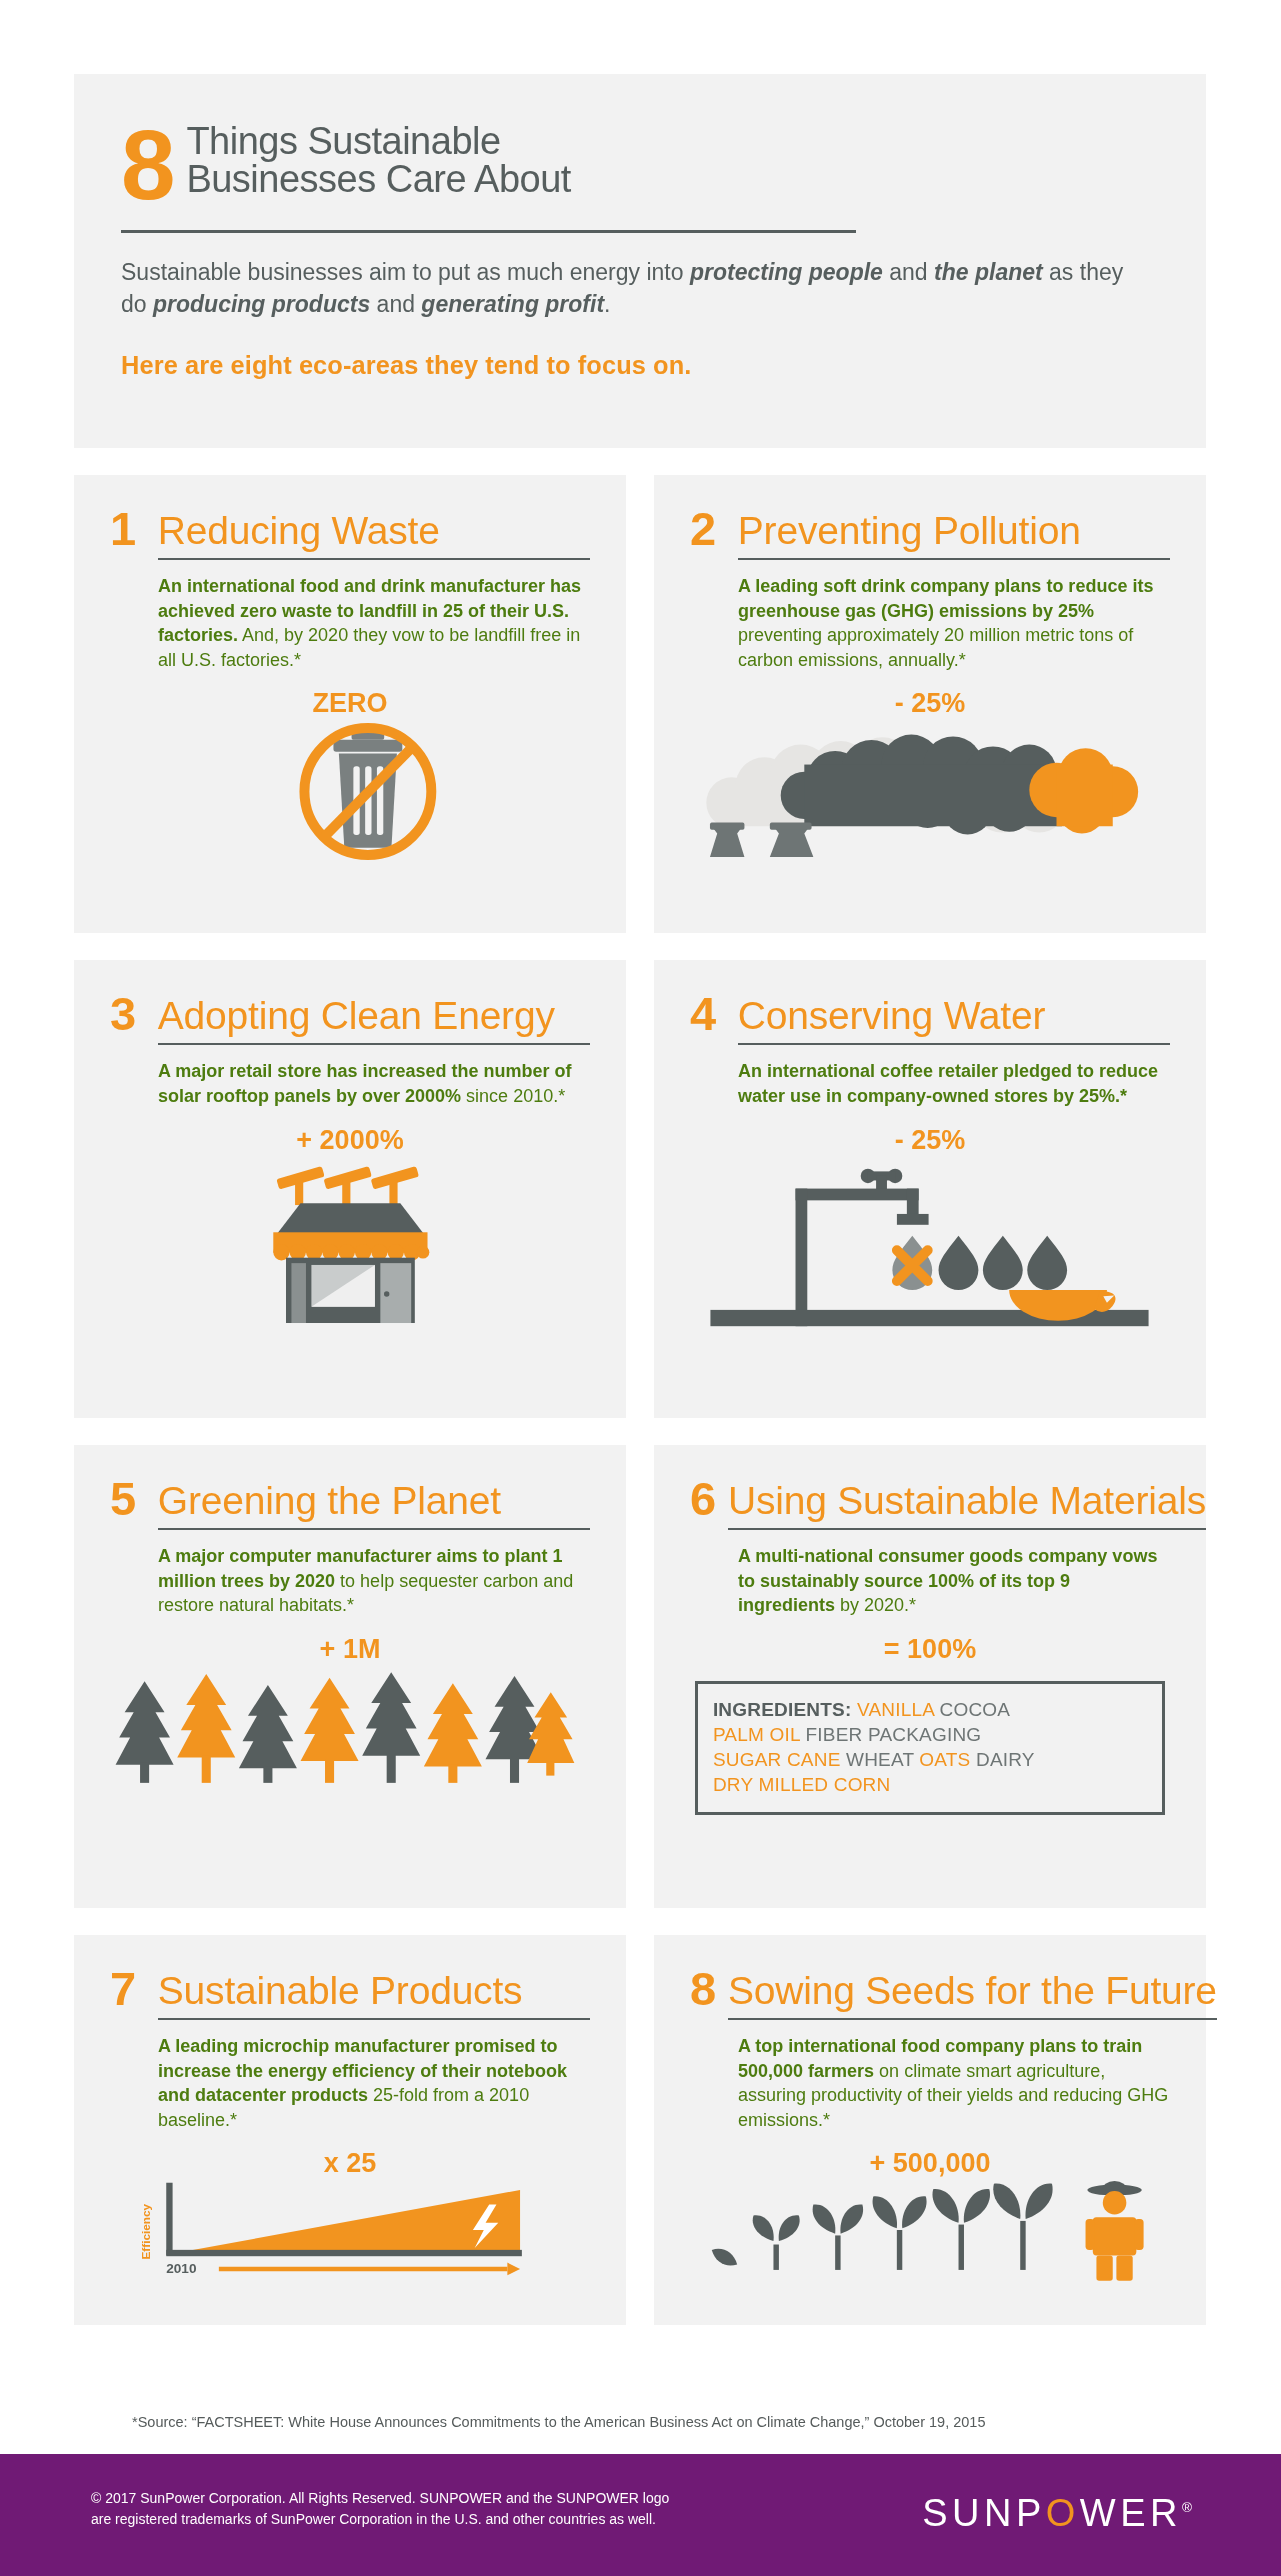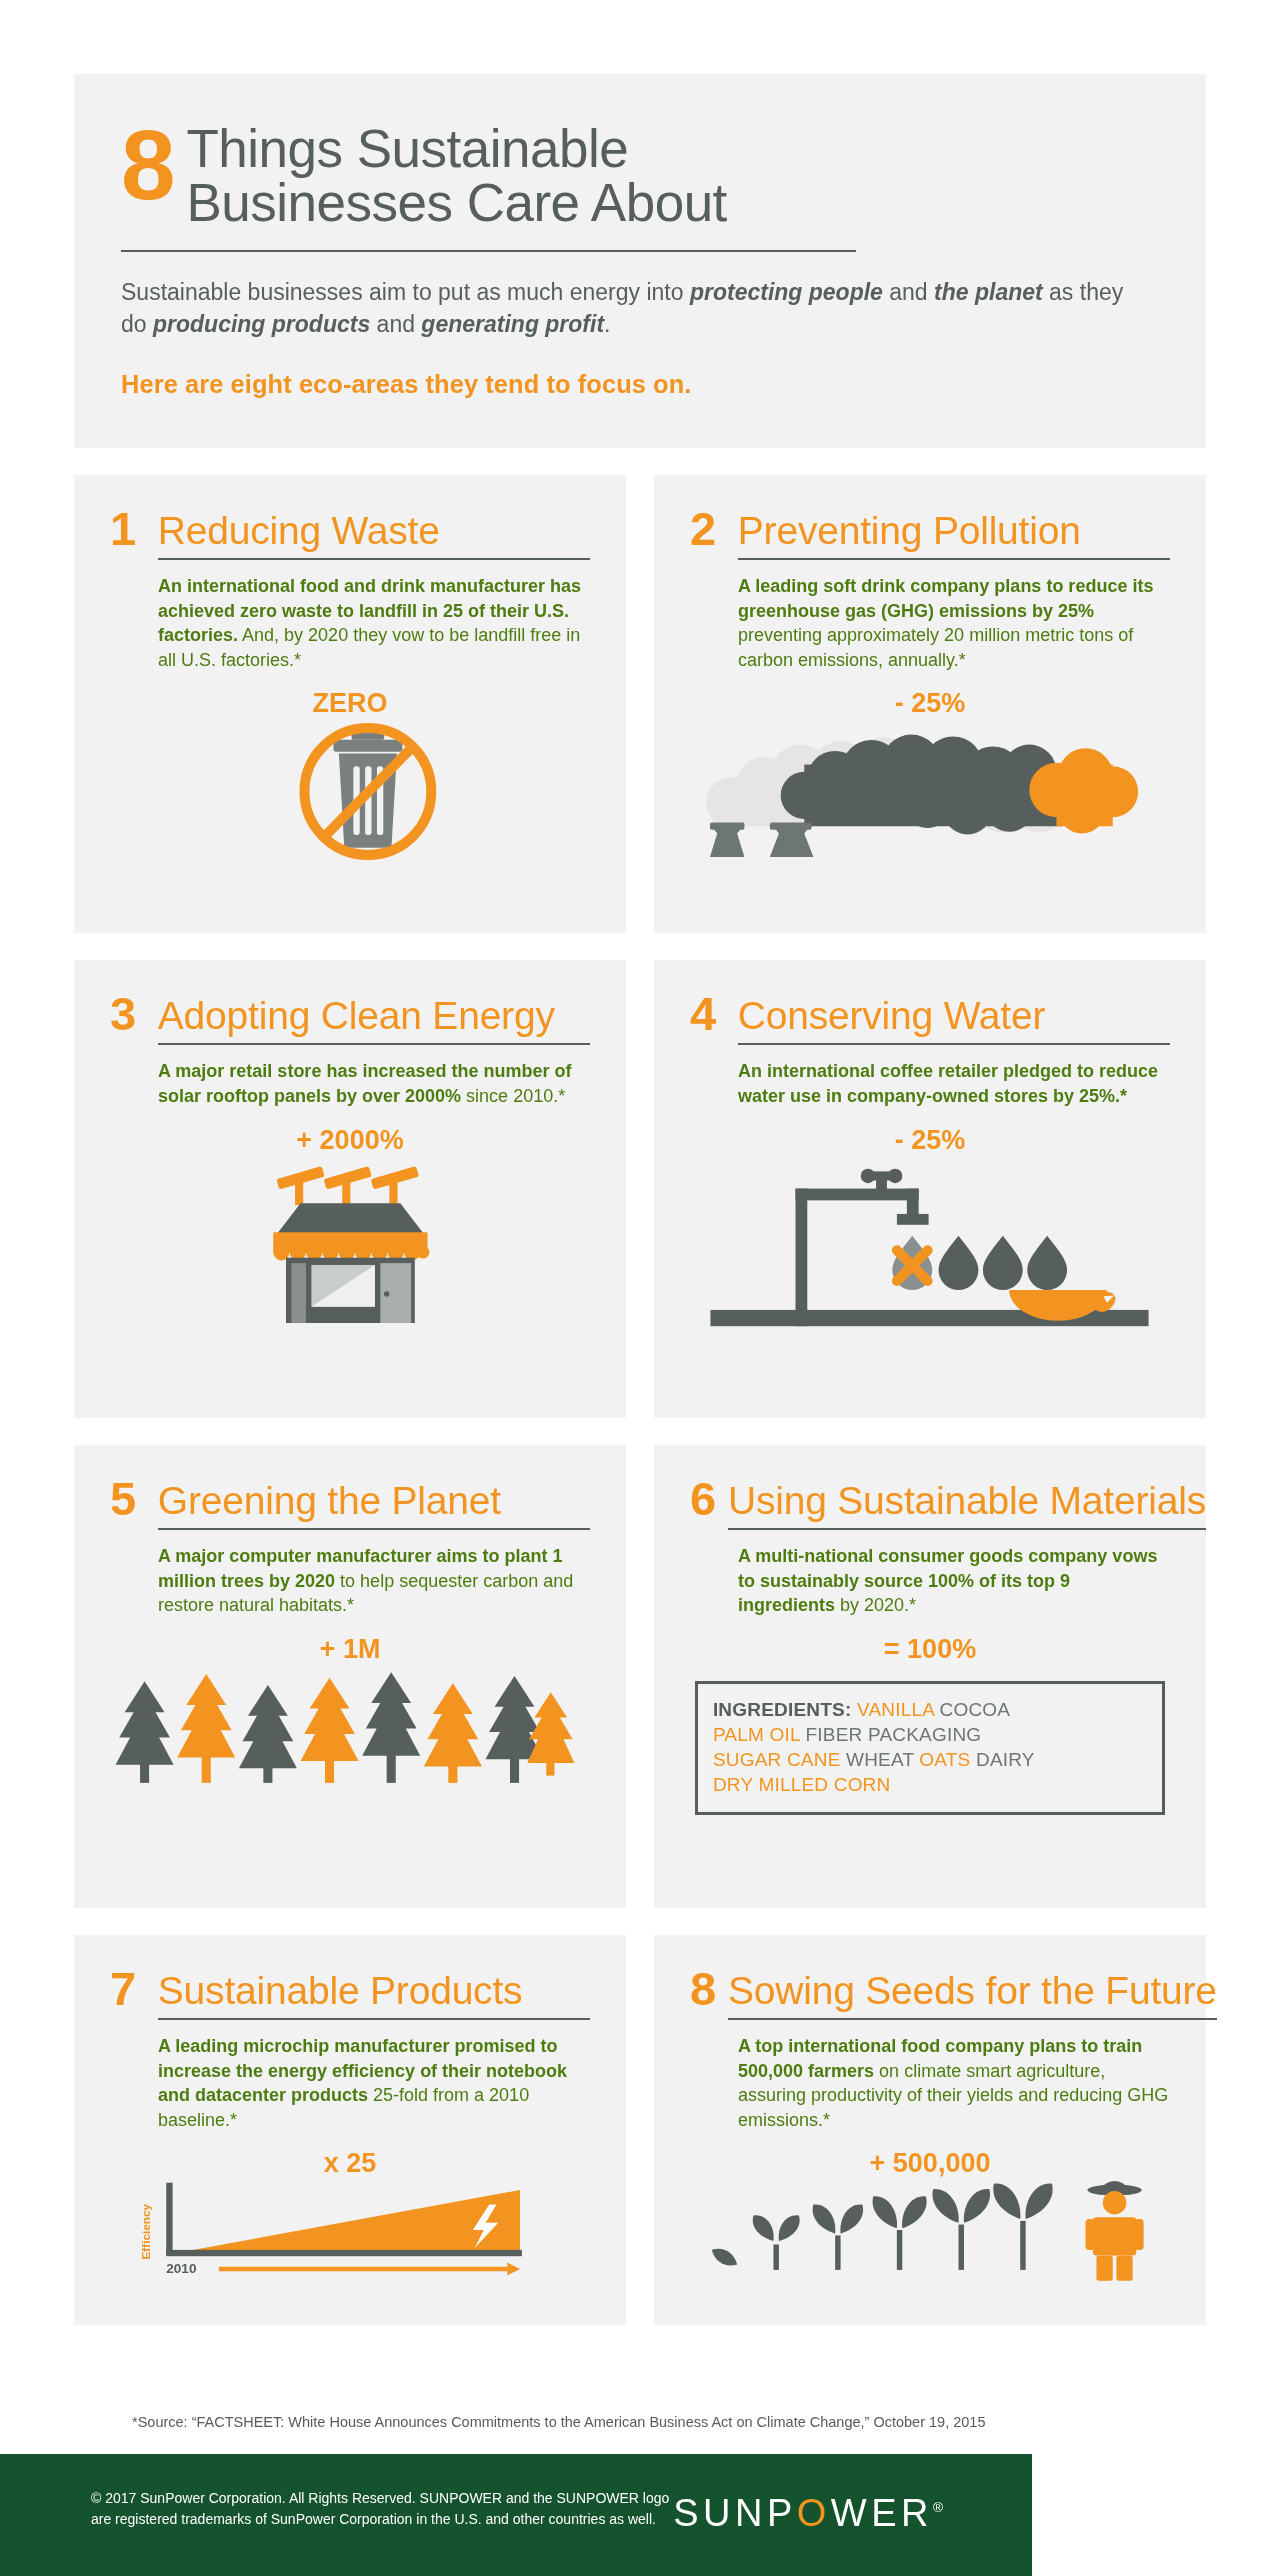--- a/index.html
+++ b/index.html
@@ -15,21 +15,21 @@
     position:absolute; left:74px; top:74px; width:1132px; height:374px;
     background:#F2F2F2;
   }
   .header-inner{padding:44px 47px 0 47px;}
   .title-row{display:flex;align-items:flex-start;}
   .big-eight{
     font-size:98px; line-height:0.92; font-weight:bold; color:#F2941F;
     margin-right:12.7px; margin-top:1.8px; letter-spacing:-1.8px;
   }
   .title-text{
-    font-size:53px; line-height:1.02; color:#565E5E; font-weight:normal;
+    font-size:38px; line-height:1.02; color:#565E5E; font-weight:normal;
     letter-spacing:-0.5px; padding-top:3.6px;
   }
   .title-rule{
     width:735px; height:2.7px; background:#565E5E; margin:20px 0 23.6px 0;
   }
   .intro{
     font-size:23px; line-height:1.4; color:#565E5E; width:1003px;
   }
   .intro b{font-weight:bold; font-style:italic;}
   .callout{
@@ -79,22 +79,22 @@
   .ing-line{font-size:19px; line-height:1.32; color:#6E7575; letter-spacing:0.2px;}
   .ing-label{font-weight:bold;color:#565E5E;}
   .ing-or{color:#F2941F;}
   .ing-gy{color:#6E7575;text-align:center;}
 
   
   .source{
     position:absolute; left:91px; top:2414px; font-size:14.5px; color:#555B5B;margin-left:41px;
   }
   .footbar{
-    position:absolute; left:0; top:2454px; width:1032px; height:122px;
-    background:#14532d;
+    position:absolute; left:0; top:2454px; width:1281px; height:122px;
+    background:#701a75;
   }
   .copy{
     position:absolute; left:91px; top:34px; color:#ffffff; font-size:14px;
     line-height:1.5;
   }
   .logo{
     position:absolute; right:89px; top:38px; color:#ffffff;
     font-size:38px; letter-spacing:4.5px; font-weight:300;
   }
   .logo .o{color:#F2941F;}

